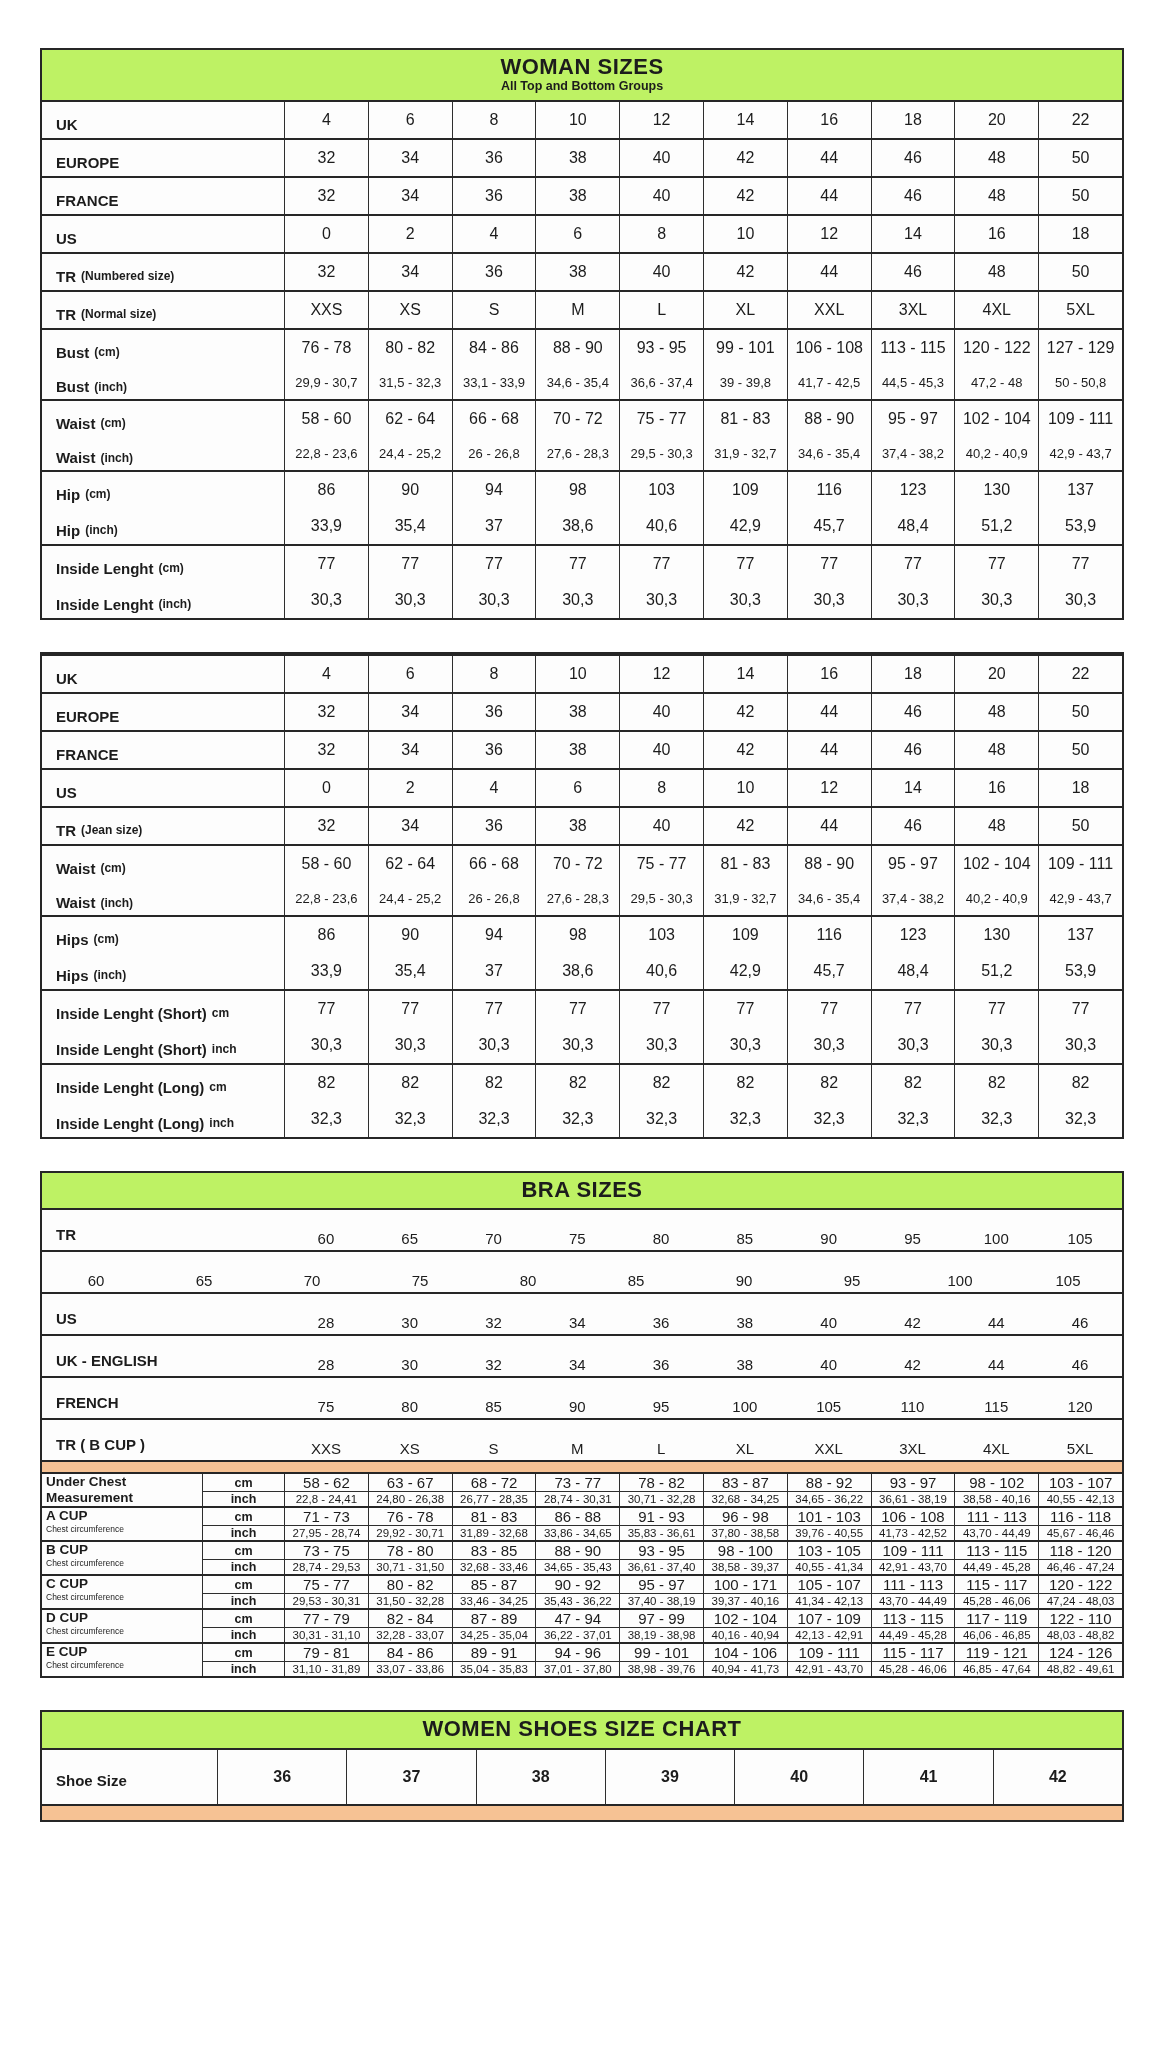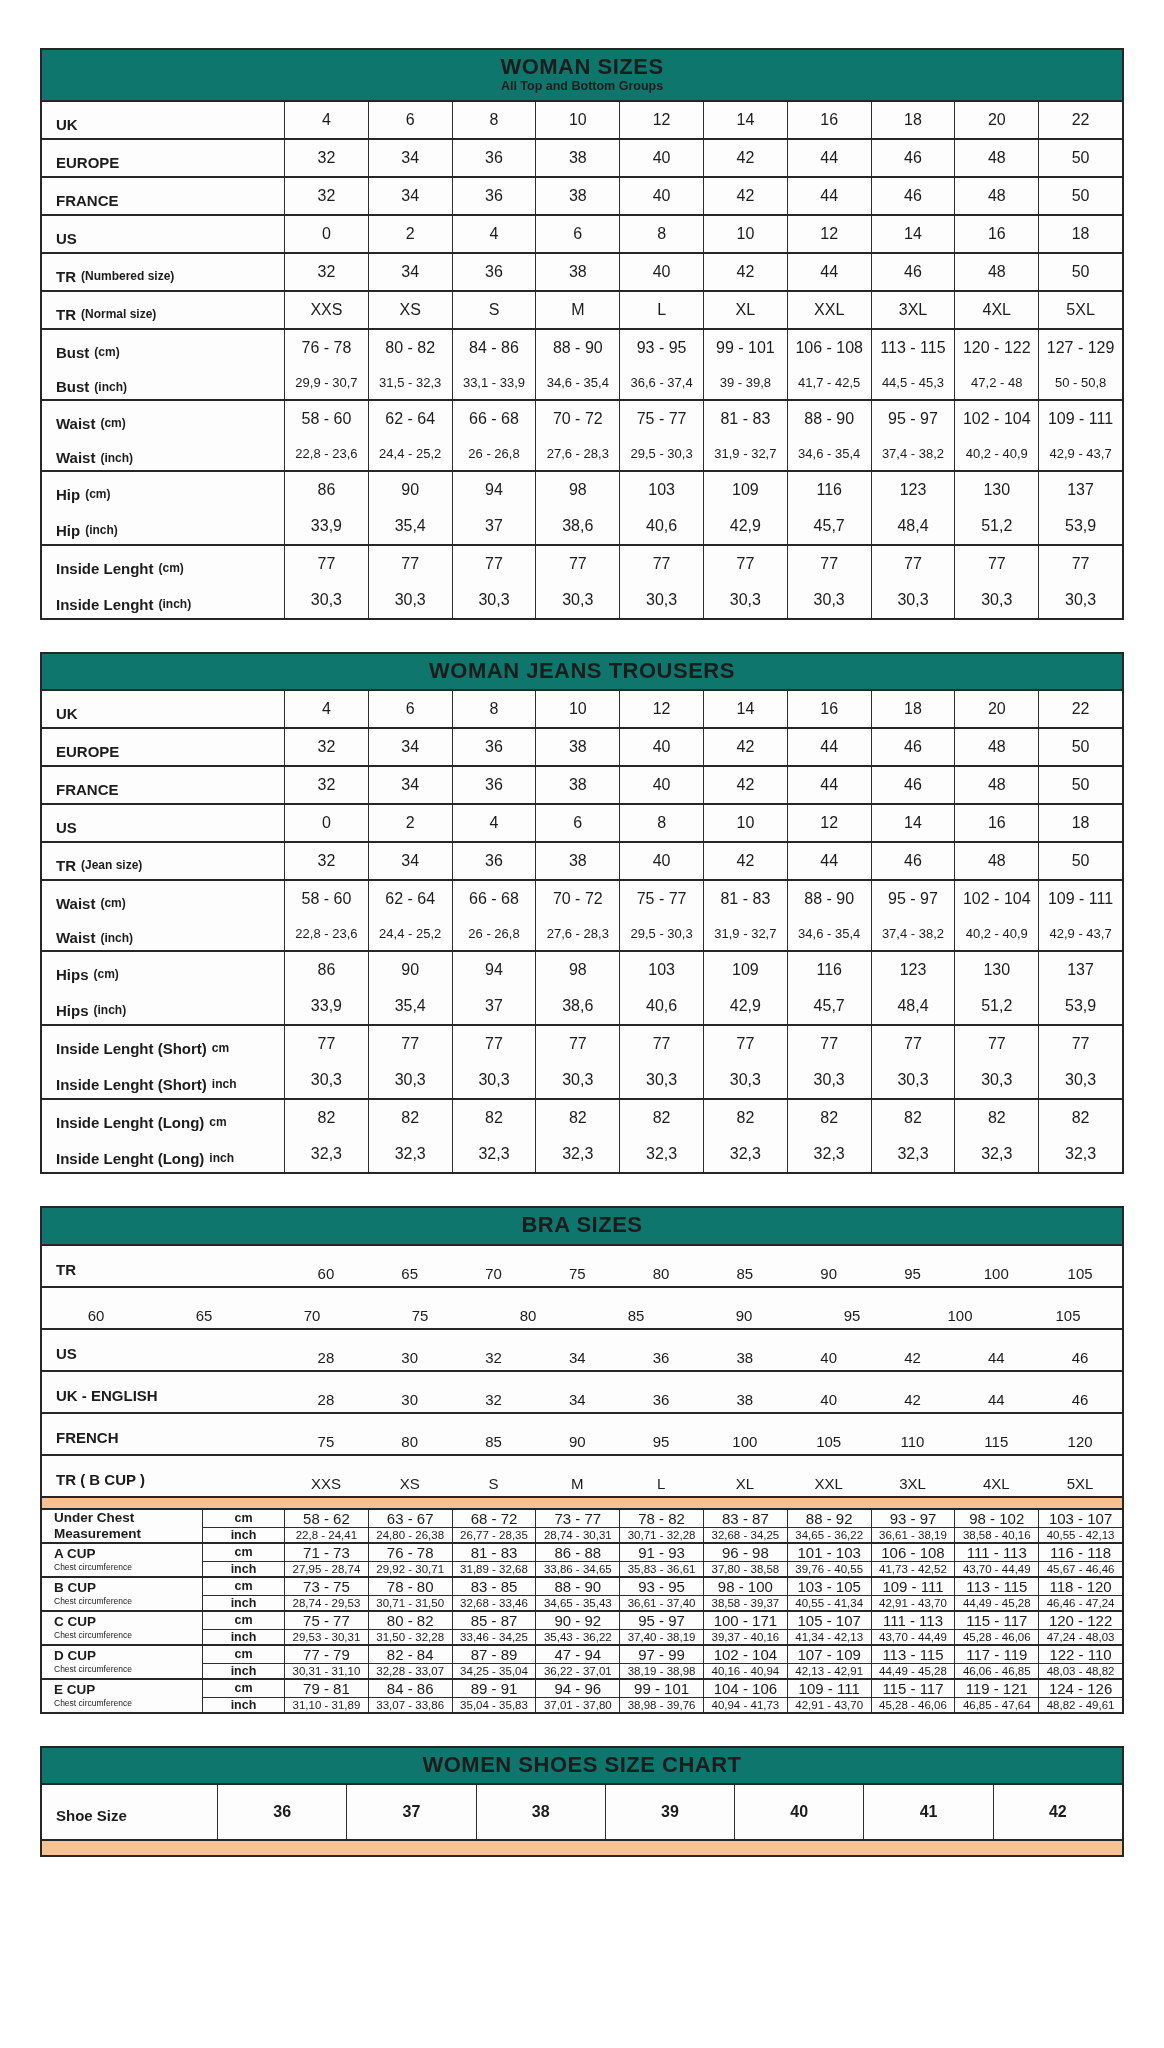--- a/index.html
+++ b/index.html
@@ -4,41 +4,41 @@
 <style>
   html,body{margin:0;padding:0;}
   body{
     width:1164px;height:2048px;background:#ffffff;
     font-family:"Liberation Sans", sans-serif;color:#1c1c1c;
   }
   .page{padding:48px 40px 0 40px;}
   .tbl{border:2px solid #262626;background:#fdfdfd;}
   .tbl + .tbl{margin-top:32px;}
   
-  .band{background:#0f766e;text-align:center;padding:5px 0 6px;}
+  .band{background:#bef264;text-align:center;padding:5px 0 6px;}
   .band-title{font-size:22px;font-weight:bold;letter-spacing:.5px;line-height:1.1;}
   .band-sub{font-size:12.5px;font-weight:bold;line-height:1.2;}
   
   .grp{border-top:2px solid #262626;}
   .row{display:flex;align-items:stretch;}
   .lbl{width:242px;box-sizing:border-box;display:flex;align-items:center;padding-left:14px;gap:5px;margin-top:8px;}
   .lbl-main{font-weight:bold;font-size:15px;white-space:nowrap;}
   .lbl-small{font-weight:bold;font-size:12px;white-space:nowrap;}
   .c{flex:1;display:flex;align-items:center;justify-content:center;border-left:1px solid #2e2e2e;text-align:center;}
   .row.lg{height:36px;} .row.lg .c{font-size:16px;}
   .row.sm{height:33px;} .row.sm .c{font-size:13px;}
   .pair2{border-top:none;}
   
   .brarow{display:flex;height:40px;border-top:2px solid #262626;}
   .brarow .lbl{width:242px;}
   .brarow .v{flex:1;display:flex;align-items:center;justify-content:center;font-size:15px;margin-top:16px;}
   .sep-band{height:10px;background:#F6C294;border-top:2px solid #262626;}
   
   .cupgrp{display:flex;border-top:2px solid #262626;}
-  .cupgrp .cuplbl{width:160px;box-sizing:border-box;display:flex;flex-direction:column;justify-content:center;padding-left:12px;}
+  .cupgrp .cuplbl{width:160px;box-sizing:border-box;display:flex;flex-direction:column;padding-left:4px;}
   .cupgrp .cuplbl .l1{font-weight:bold;font-size:13.5px;line-height:1.15;}
   .cupgrp .cuplbl .l2{font-size:8.5px;line-height:1.3;}
   .cupright{flex:1;display:flex;flex-direction:column;}
   .cuprow{display:flex;flex:1;}
   .cuprow.inchrow{border-top:1px solid #2e2e2e;}
   .cuprow .unit{width:82px;box-sizing:border-box;border-left:1px solid #2e2e2e;display:flex;align-items:center;justify-content:center;font-weight:bold;font-size:12.5px;}
   .cuprow .c{font-size:15px;}
   .cuprow.cmrow{height:33px;}
   .cuprow.inchrow{height:31px;}
   .cuprow.inchrow .c{font-size:11.5px;}
@@ -298,23 +298,20 @@
             <div class="c">30,3</div>
             <div class="c">30,3</div>
             <div class="c">30,3</div>
             <div class="c">30,3</div>
           </div>
         </div>
       </div>
   </div>
 
   <div class="tbl" id="tbl-woman-jeans">
-    <div class="band">
-      <div class="band-title">WOMAN JEANS TROUSERS</div>
-    </div>
     <div id="body-woman-jeans">
         <div class="grp">
           <div class="row lg">
             <div class="lbl">
               <div class="lbl-main">UK</div>
             </div>
             <div class="c">4</div>
             <div class="c">6</div>
             <div class="c">8</div>
             <div class="c">10</div>

